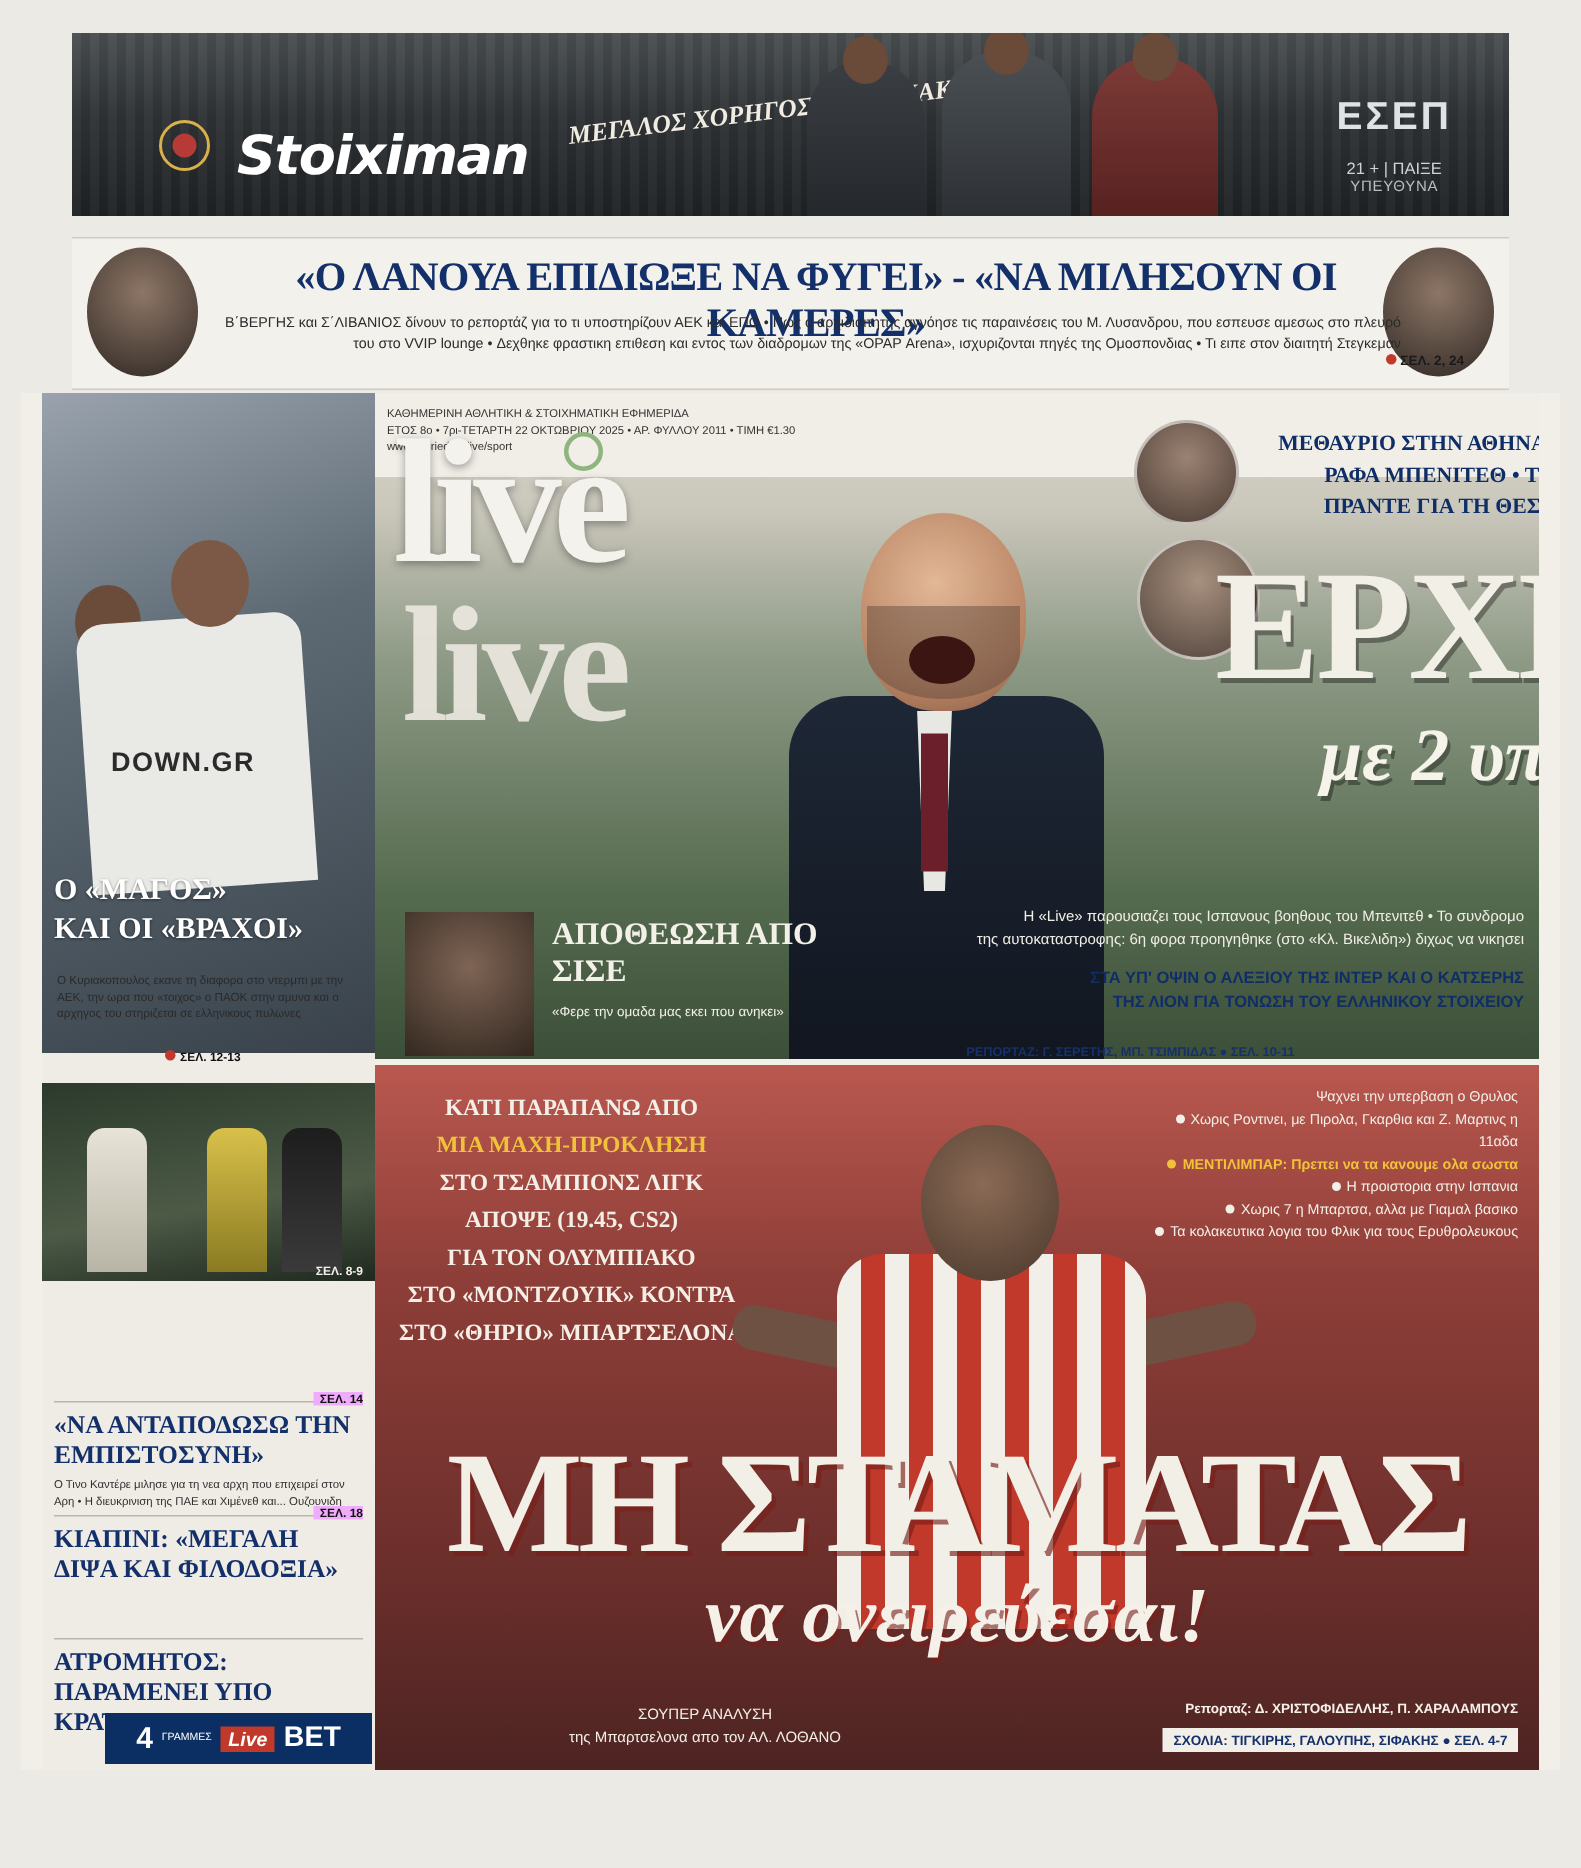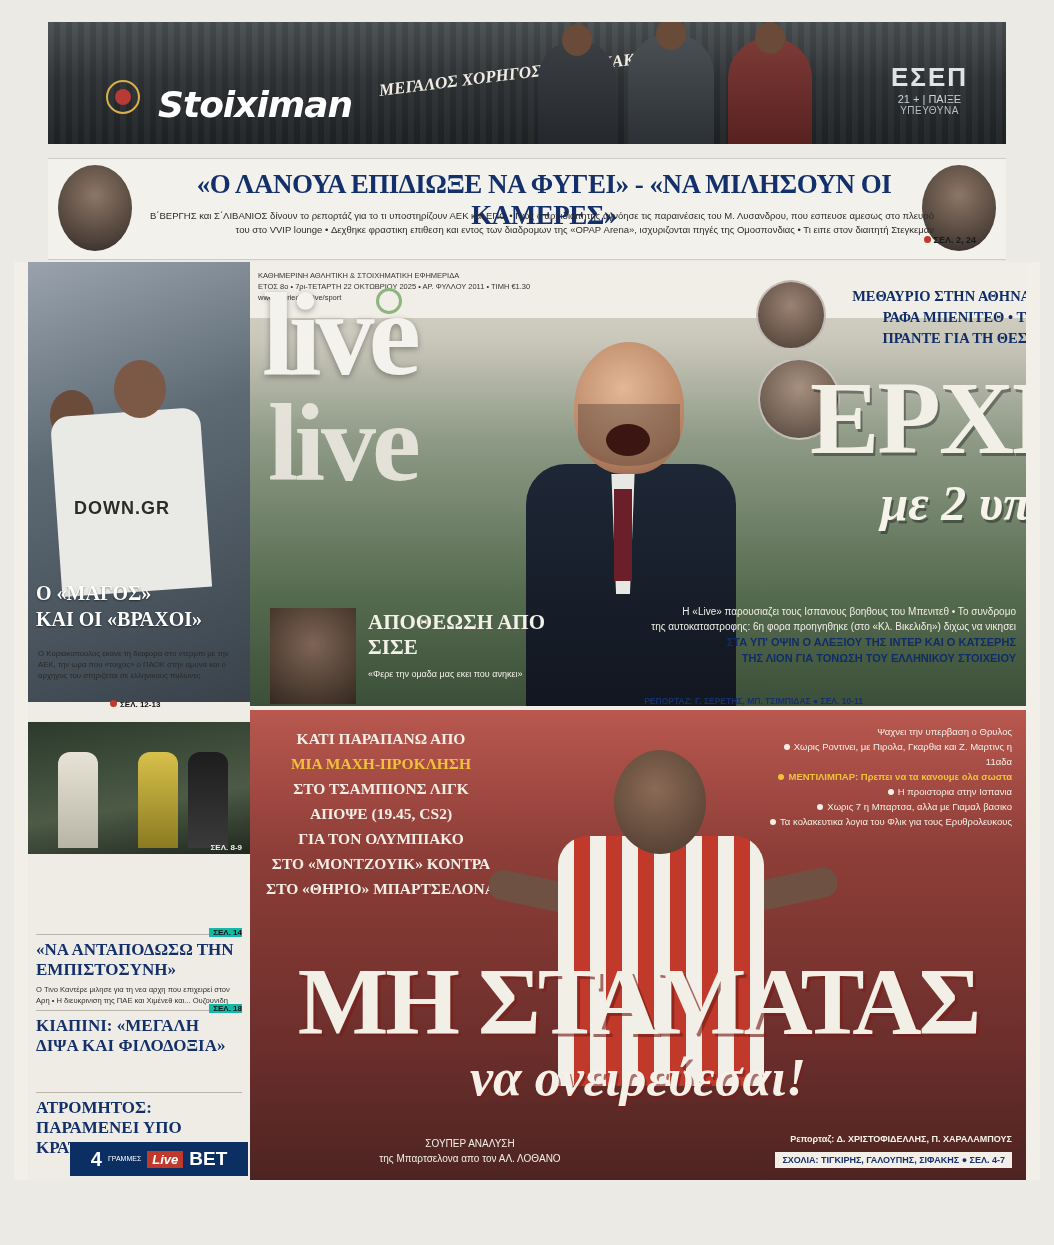--- a/index.html
+++ b/index.html
@@ -21,21 +21,21 @@
     font-weight:bold;line-height:20px;transform:rotate(-7deg);text-align:center;font-family:"Liberation Serif",serif;}
   .ad-players{position:absolute;left:470px;top:8px;width:380px;height:120px;}
   .pl{position:absolute;bottom:0;border-radius:40px 40px 0 0;}
   .pl1{left:20px;width:78px;height:110px;background:linear-gradient(180deg,#3b3f44,#23262a);}
   .pl2{left:110px;width:86px;height:116px;background:linear-gradient(180deg,#4b5055,#2b2f33);}
   .pl3{left:210px;width:84px;height:112px;background:linear-gradient(180deg,#7d3b37,#55201f);}
   .pl-head{position:absolute;top:-16px;left:50%;margin-left:-15px;width:30px;height:32px;border-radius:50%;
     background:#6a4a38;}
   .ad-right{position:absolute;right:38px;top:40px;text-align:center;color:#fff;}
   .esp{font-size:26px;font-weight:bold;letter-spacing:2px;color:#dfe3e6;}
-  .ad-age{font-size:11px;color:#cfd3d6;}
+  .ad-age{font-size:11px;margin-top:14px;color:#cfd3d6;}
   .ad-resp{font-size:10px;color:#b9bec2;letter-spacing:.5px;}
 
   
   .strip{position:absolute;left:48px;top:158px;width:958px;height:100px;background:#f3f1ec;
     border-top:1px solid #cfccc4;border-bottom:1px solid #cfccc4;overflow:hidden;}
   .strip-face{position:absolute;top:6px;width:74px;height:86px;border-radius:50%;overflow:hidden;
     background:radial-gradient(circle at 50% 35%, #8d7666 0%, #4c4038 70%, #2e2722 100%);}
   .strip-face.left{left:10px;}
   .strip-face.right{right:10px;}
   .strip-title{position:absolute;left:112px;top:10px;width:768px;text-align:center;
@@ -69,21 +69,21 @@
   .lc-photo2 .f1{left:30px;background:linear-gradient(180deg,#e7e3d6,#b8b4a6);}
   .lc-photo2 .f2{left:110px;background:linear-gradient(180deg,#d8c04a,#8a7b22);}
   .lc-photo2 .f3{left:160px;background:linear-gradient(180deg,#1d1d1d,#3a3a3a);}
   .lc-p2page{position:absolute;right:8px;bottom:2px;font-size:8px;font-weight:bold;color:#f2efe8;}
 
   .blk{position:absolute;left:8px;width:206px;}
   .blk h2{margin:0;font-size:17px;line-height:20px;font-weight:bold;color:#1a1a1a;
     font-family:"Liberation Serif",serif;}
   .blk h2.blue{color:#14306b;}
   .blk p{margin:5px 0 0 0;font-size:7.6px;line-height:10.5px;color:#303030;}
-  .pagetag{position:absolute;right:0;font-size:8px;font-weight:bold;color:#111;background:#14b8a6;padding-left:4px;}
+  .pagetag{position:absolute;right:0;font-size:8px;font-weight:bold;color:#111;background:#f0abfc;padding-left:4px;}
   .divider{position:absolute;left:8px;width:206px;height:1px;background:#b9b5ab;}
 
   .bet-bar{position:absolute;left:42px;top:880px;width:178px;height:34px;background:#0c2f63;
     display:flex;align-items:center;justify-content:center;gap:6px;}
   .bet-bar .n4{color:#fff;font-size:20px;font-weight:bold;}
   .bet-bar .stx{color:#fff;font-size:7px;line-height:8px;}
   .bet-bar .live{background:#c0392b;color:#fff;font-size:13px;font-weight:bold;padding:1px 5px;font-style:italic;}
   .bet-bar .bet{color:#fff;font-size:19px;font-weight:bold;}
 
   
@@ -284,21 +284,21 @@
 
     <div class="midband">
       <div class="sise-photo"></div>
       <div class="sise-txt">
         <div class="big">ΑΠΟΘΕΩΣΗ ΑΠΟ ΣΙΣΕ</div>
         <div class="small">«Φερε την ομαδα μας εκει που ανηκει»</div>
       </div>
       <div class="mid-right">
         <div>Η «Live» παρουσιαζει τους Ισπανους βοηθους του Μπενιτεθ • Το συνδρομο</div>
         <div>της αυτοκαταστροφης: 6η φορα προηγηθηκε (στο «Κλ. Βικελιδη») διχως να νικησει</div>
-        <div class="blue" style="">ΣΤΑ ΥΠ' ΟΨΙΝ Ο ΑΛΕΞΙΟΥ ΤΗΣ ΙΝΤΕΡ ΚΑΙ Ο ΚΑΤΣΕΡΗΣ</div>
+        <div class="blue" style="margin-top:10px">ΣΤΑ ΥΠ' ΟΨΙΝ Ο ΑΛΕΞΙΟΥ ΤΗΣ ΙΝΤΕΡ ΚΑΙ Ο ΚΑΤΣΕΡΗΣ</div>
         <div class="blue">ΤΗΣ ΛΙΟΝ ΓΙΑ ΤΟΝΩΣΗ ΤΟΥ ΕΛΛΗΝΙΚΟΥ ΣΤΟΙΧΕΙΟΥ</div>
       </div>
       <div class="mid-credit">ΡΕΠΟΡΤΑΖ: Γ. ΣΕΡΕΤΗΣ, ΜΠ. ΤΣΙΜΠΙΔΑΣ ● ΣΕΛ. 10-11</div>
     </div>
 
     <div class="bottom">
       <div class="bp-left">
         <div>ΚΑΤΙ ΠΑΡΑΠΑΝΩ ΑΠΟ</div>
         <div class="hl">ΜΙΑ ΜΑΧΗ-ΠΡΟΚΛΗΣΗ</div>
         <div>ΣΤΟ ΤΣΑΜΠΙΟΝΣ ΛΙΓΚ</div>

